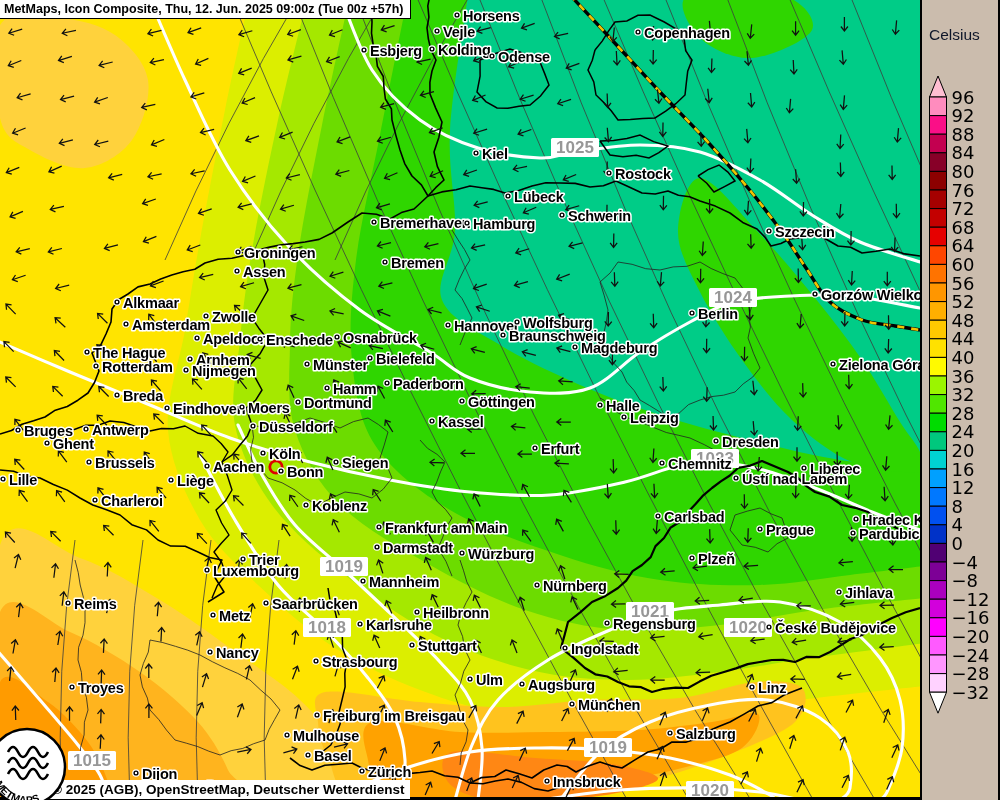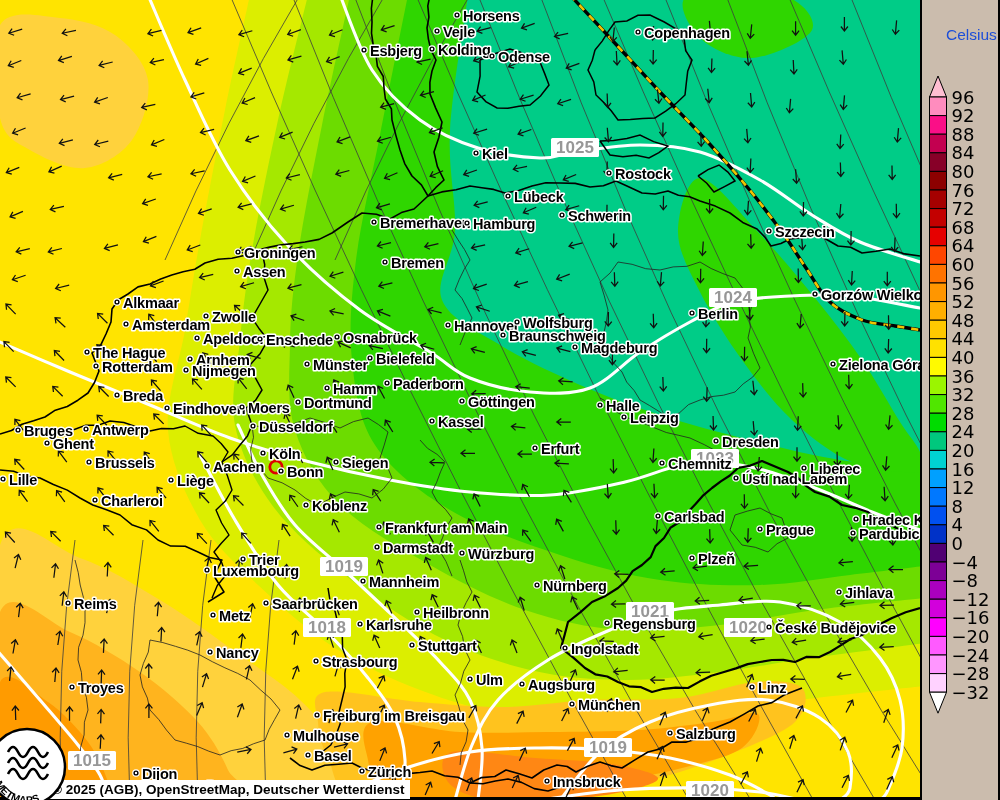--- a/index.html
+++ b/index.html
@@ -3,21 +3,21 @@
 <meta charset="utf-8">
 <style>
   html,body{margin:0;padding:0;background:#888;}
   .stage{position:relative;width:1000px;height:800px;overflow:hidden;background:#ffe400;
          font-family:"Liberation Sans",sans-serif;}
   #map-svg{position:absolute;left:0;top:0;}
   .titlebar{position:absolute;left:0;top:0;background:#fff;border:1px solid #000;border-left:none;border-top:none;
             font:bold 12.5px "Liberation Sans",sans-serif;color:#000;padding:2px 6px 2px 4px;white-space:nowrap;z-index:30;}
   .panel{position:absolute;left:920px;top:0;width:80px;height:800px;background:#cbbcad;
          border-left:2px solid #000;border-right:2px solid #000;box-sizing:border-box;z-index:20;}
-  .scale-title{position:absolute;left:24px;top:26px;font:15.5px "Liberation Sans",sans-serif;color:#1d4ed8;}
+  .scale-title{position:absolute;left:7px;top:26px;font:15.5px "Liberation Sans",sans-serif;color:#0f172a;}
   .copyright{position:absolute;left:47px;top:780px;background:#fff;color:#000;
              font:bold 13.5px "Liberation Sans",sans-serif;padding:2px 5px;white-space:nowrap;z-index:40;}
   .logo{position:absolute;left:0;top:722px;z-index:41;}
   text.city{font:bold 14.5px "Liberation Sans",sans-serif;letter-spacing:-0.2px;fill:#000;
             stroke:#fff;stroke-width:3px;paint-order:stroke;stroke-linejoin:round;}
   text.plabel{font:bold 17px "Liberation Sans",sans-serif;fill:#979797;}
   text.scalenum{font:18px "DejaVu Sans",sans-serif;fill:#000;}
 </style>
 </head>
 <body>
@@ -1027,20 +1027,21 @@
         </g>
         <g>
           <circle cx="200" cy="785" r="3.8" fill="#fff"></circle>
           <circle cx="200" cy="785" r="1.9" fill="#fff" stroke="#000" stroke-width="1.4"></circle>
           <text x="206" y="790.5" class="city">Besançon</text>
         </g>
       </g>
       <line x1="0" y1="798.4" x2="920" y2="798.4" stroke="#000" stroke-width="3"></line>
     </svg>
 
+  <div class="titlebar">MetMaps, Icon Composite, Thu, 12. Jun. 2025 09:00z (Tue 00z +57h)</div>
 
   <div class="panel">
     <div class="scale-title">Celsius</div>
     <svg id="scale-svg" width="78" height="800" viewBox="0 0 78 800">
         <polygon points="16,76 7.5,97 24.5,97" fill="#ffbed2" stroke="#000" stroke-width="1"></polygon>
         <rect x="7.5" y="97.0" width="17" height="18.6" fill="#ff8cbe" stroke="#000" stroke-width="1"></rect>
         <rect x="7.5" y="115.6" width="17" height="18.6" fill="#fa0f87" stroke="#000" stroke-width="1"></rect>
         <rect x="7.5" y="134.2" width="17" height="18.6" fill="#c30050" stroke="#000" stroke-width="1"></rect>
         <rect x="7.5" y="152.8" width="17" height="18.6" fill="#870028" stroke="#000" stroke-width="1"></rect>
         <rect x="7.5" y="171.4" width="17" height="18.6" fill="#8c0000" stroke="#000" stroke-width="1"></rect>

